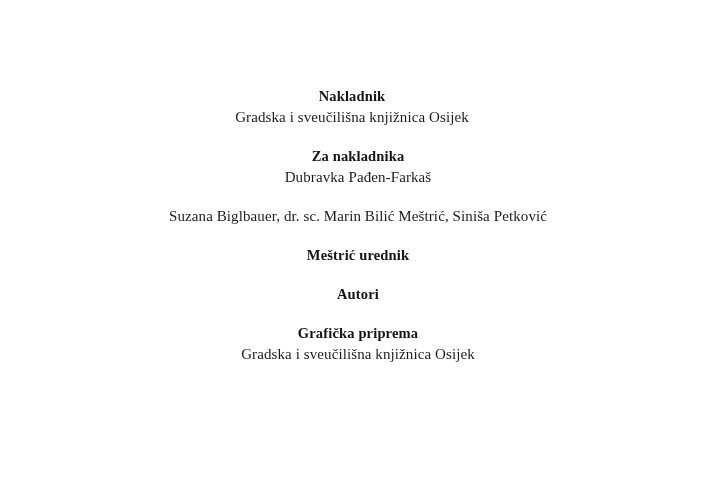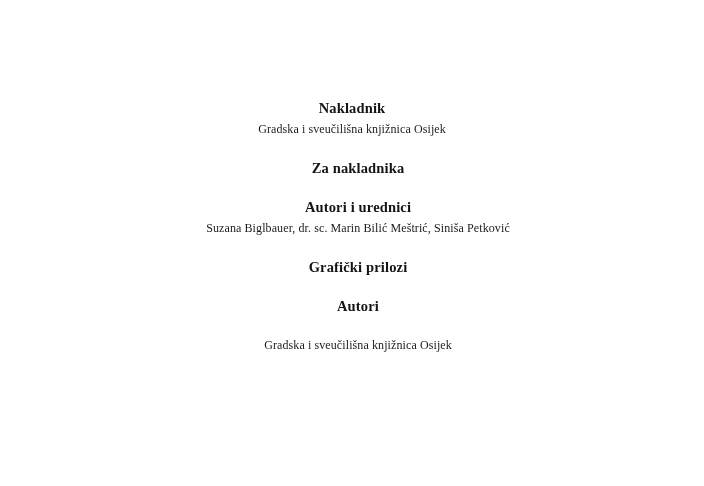--- a/index.html
+++ b/index.html
@@ -24,73 +24,74 @@
   .colophon {
     position: absolute;
     left: 0;
     top: 0;
     width: 704px;
     padding-top: 86px;
     box-sizing: border-box;
     text-align: center;
   }
   .entry {
-    margin: 12px;
+    margin: 0;
     padding: 0;
   }
   .entry + .entry {
     margin-top: 18px;
     padding-left: 12px;
   }
   .entry-role {
     font-family: "Liberation Serif", serif;
     font-weight: bold;
     font-size: 14.5px;
     line-height: 21px;
     letter-spacing: 0.15px;
     color: #141414;
   }
   .entry-value {
     font-family: "Liberation Serif", serif;
     font-weight: normal;
-    font-size: 12px;
+    font-size: 15px;
     line-height: 21px;
     letter-spacing: 0.1px;
     color: #1c1c1c;
   }
 </style>
 </head>
 <body>
 
 <div class="page">
   <div class="colophon">
 
     <div class="entry">
       <div class="entry-role">Nakladnik</div>
       <div class="entry-value">Gradska i sveučilišna knjižnica Osijek</div>
     </div>
 
     <div class="entry">
       <div class="entry-role">Za nakladnika</div>
+      <div class="entry-value">Dubravka Pađen-Farkaš</div>
     </div>
 
     <div class="entry">
-      <div class="entry-role">Autori i urednici</div>
       <div class="entry-value">Suzana Biglbauer, dr. sc. Marin Bilić Meštrić, Siniša Petković</div>
     </div>
 
     <div class="entry">
-      <div class="entry-role">Grafički prilozi</div>
+      <div class="entry-role">Meštrić urednik</div>
     </div>
 
     <div class="entry">
       <div class="entry-role">Autori</div>
     </div>
 
     <div class="entry">
     </div>
 
     <div class="entry">
+      <div class="entry-role">Grafička priprema</div>
       <div class="entry-value">Gradska i sveučilišna knjižnica Osijek</div>
     </div>
 
   </div>
 </div>
 
 </body></html>

